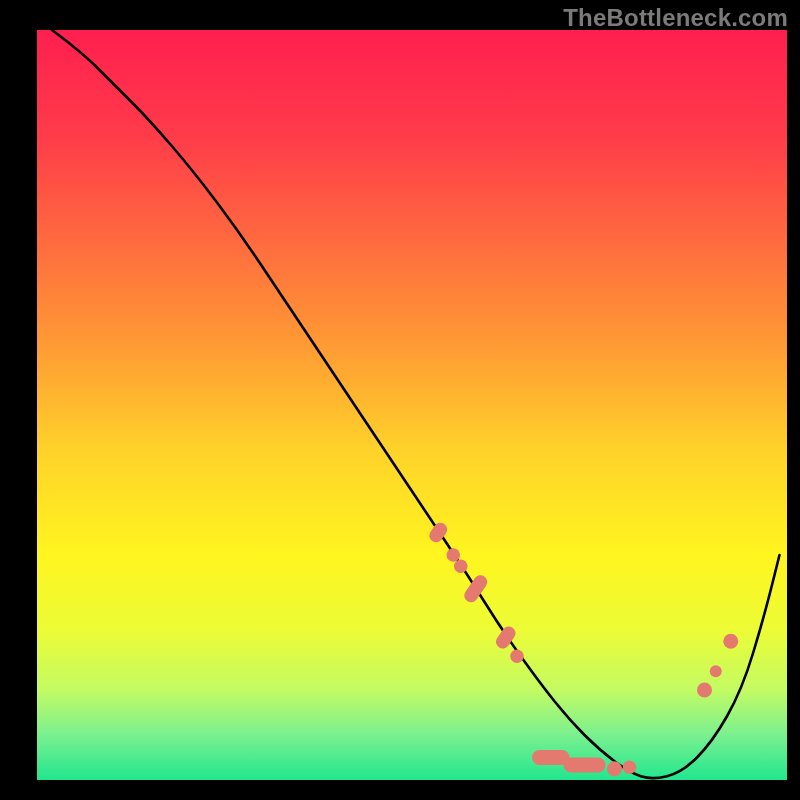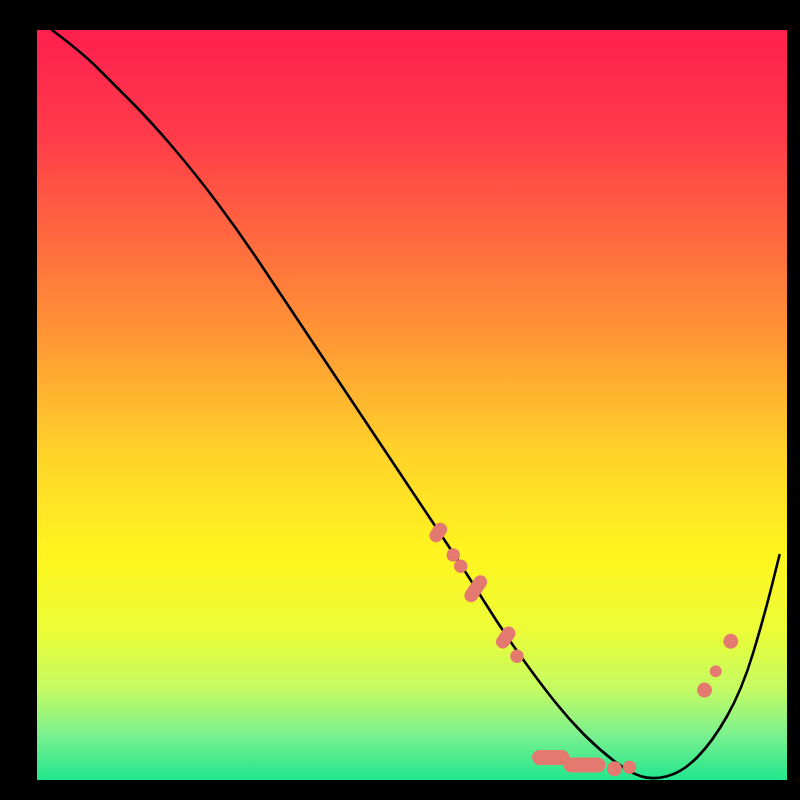--- a/index.html
+++ b/index.html
@@ -15,20 +15,21 @@
     color: #7b7b7b;
     letter-spacing: 0.2px;
     z-index: 10;
   }
   svg.chart { position: absolute; inset: 0; width: 800px; height: 800px; display: block; }
 </style>
 </head>
 <body>
 
 <div class="stage">
+  <div class="watermark">TheBottleneck.com</div>
   <svg class="chart" viewBox="0 0 800 800">
     <defs>
       <linearGradient id="bg-grad" x1="0" y1="0" x2="0" y2="1">
           <stop offset="0%" stop-color="#ff1f4f"></stop>
           <stop offset="14.000000000000002%" stop-color="#ff3b4a"></stop>
           <stop offset="28.000000000000004%" stop-color="#ff6a3f"></stop>
           <stop offset="42%" stop-color="#ff9a34"></stop>
           <stop offset="56.00000000000001%" stop-color="#ffd22a"></stop>
           <stop offset="70%" stop-color="#fff51f"></stop>
           <stop offset="80%" stop-color="#ecfc36"></stop>

